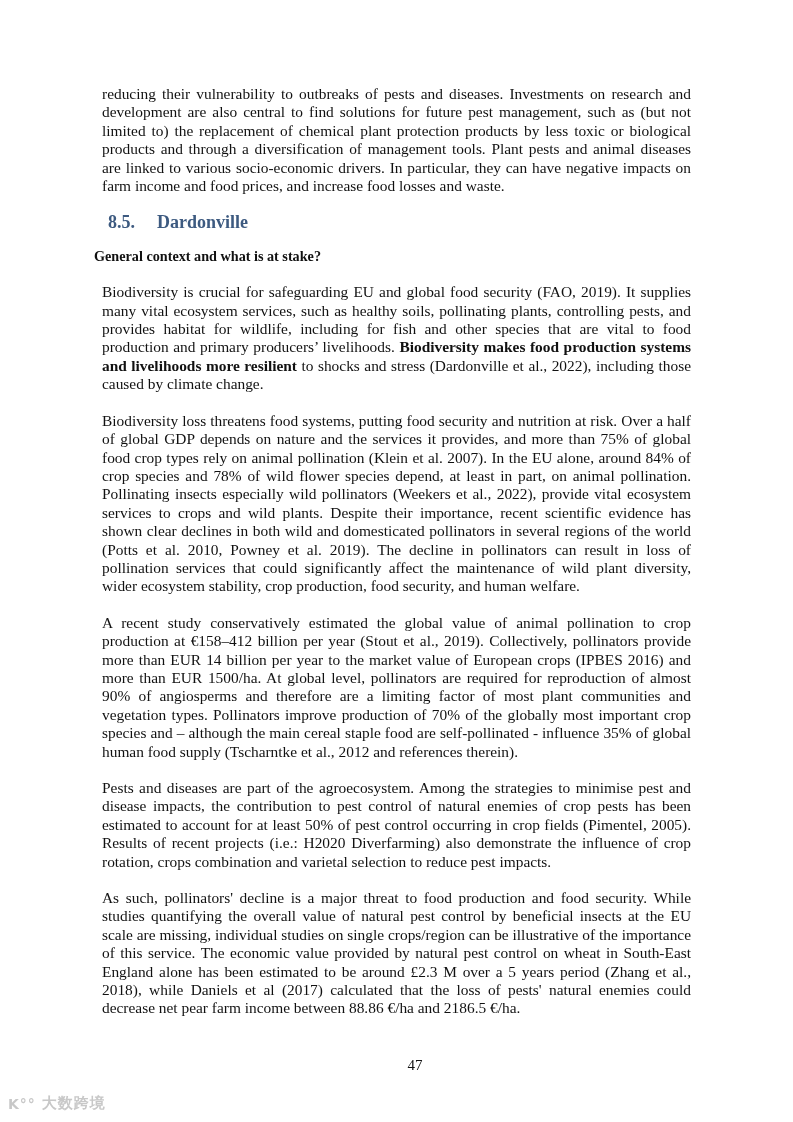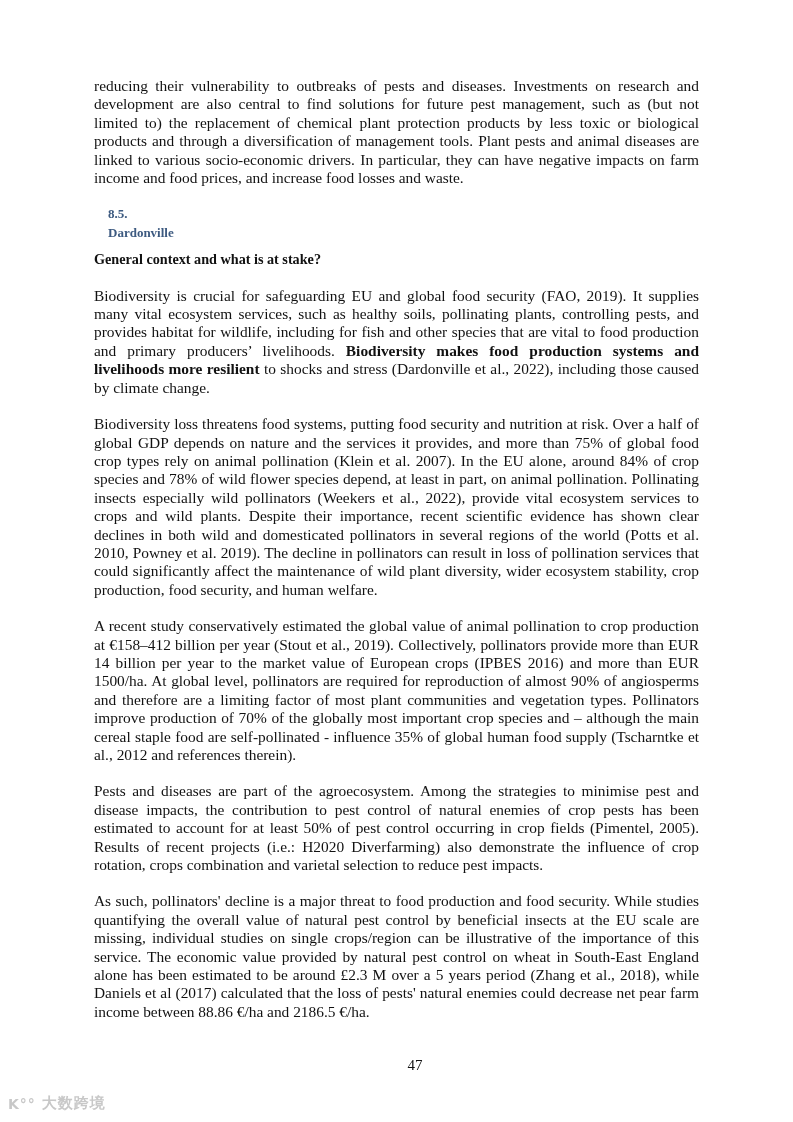--- a/index.html
+++ b/index.html
@@ -2,28 +2,28 @@
 <html><head>
 <meta charset="utf-8">
 <style>
   html, body { margin: 0; padding: 0; background: #ffffff; }
   body { width: 793px; height: 1122px; position: relative; overflow: hidden; }
   .page {
     position: absolute; left: 94px; top: 77px; width: 605px;
     font-family: "Liberation Serif", "DejaVu Serif", serif;
     font-size: 15.4px; line-height: 18.4px; color: #111;
   }
-  p { margin: 0; text-align: justify; font-family: Liberation Serif, serif; }
+  p { margin: 8px; text-align: justify; font-family: Liberation Serif, serif; }
   .gap { margin-top: 18px; }
   .section-heading {
-    color: #3d5a80; font-weight: bold; font-size: 13px;
-    margin: 18px 0 8px 14px; display: flex; flex-direction: column;
+    color: #3d5a80; font-weight: bold; font-size: 18px;
+    margin: 18px 0 0 14px; display: flex;
   }
   .section-num { width: 49px; }
-  .subheading { font-weight: bold; font-size: 14.2px; }
+  .subheading { font-weight: bold; font-size: 14.2px; margin-top: 15px; }
   .page-number {
     position: absolute; top: 1057px; left: 0; width: 830px; text-align: center;
     font-family: "Liberation Serif", serif; font-size: 15px; color: #111;
   }
   .watermark {
     position: absolute; left: 8px; top: 1094px; display: flex; align-items: center;
     gap: 6px; color: #c8c8c8; font-family: "DejaVu Sans", sans-serif; font-size: 15px;
     font-weight: bold; letter-spacing: 1px;
   }
   .wm-logo { font-size: 14px; color: #c8c8c8; }

